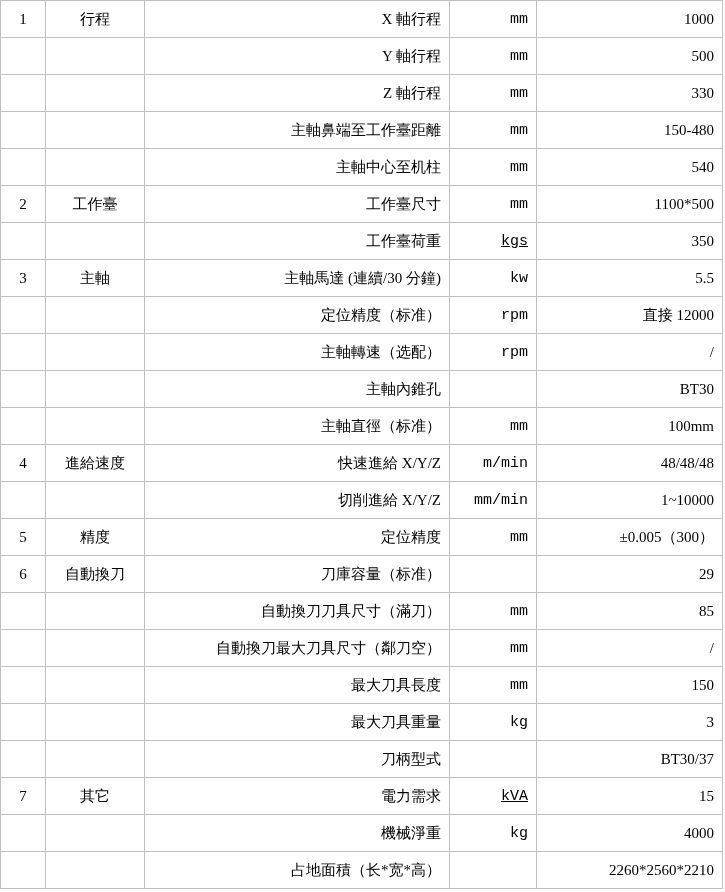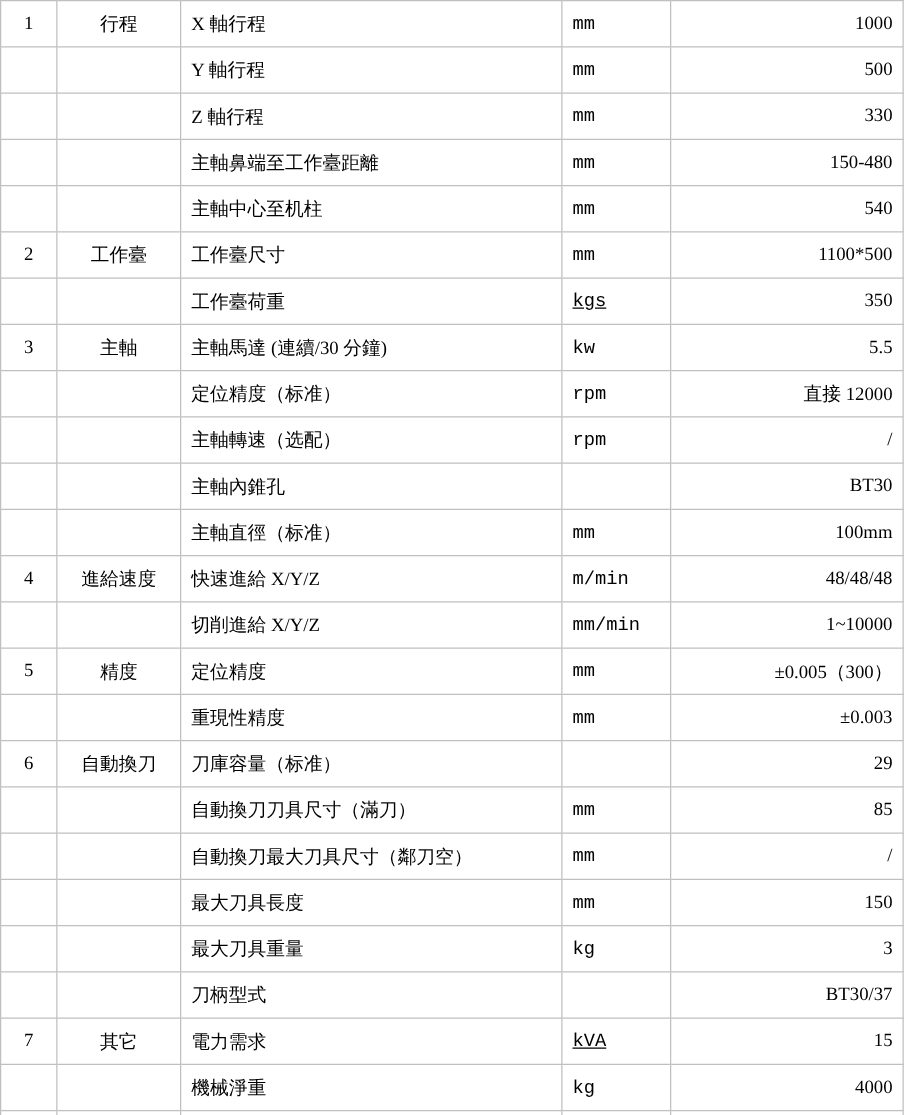--- a/index.html
+++ b/index.html
@@ -32,26 +32,26 @@
     width: 28px;
     text-align: center;
   }
   td.col-group {
     width: 82px;
     text-align: center;
     padding-left: 10px;
   }
   td.col-item {
     width: 288px;
-    text-align: left;
+    text-align: right;
     padding-left: 10px;
   }
   td.col-unit {
     width: 70px;
-    text-align: left;
+    text-align: right;
     font-family: "Liberation Mono", monospace;
     font-size: 14px;
   }
   td.col-value {
     text-align: right;
     padding-right: 10px;
   }
   .unit-underline {
     text-decoration: underline;
   }
@@ -160,27 +160,20 @@
         <td class="col-value">1~10000</td>
       </tr>
       <tr>
         <td class="col-index">5</td>
         <td class="col-group">精度</td>
         <td class="col-item">定位精度</td>
         <td class="col-unit"><span>mm</span></td>
         <td class="col-value">±0.005（300）</td>
       </tr>
       <tr>
-        <td class="col-index"></td>
-        <td class="col-group"></td>
-        <td class="col-item">重現性精度</td>
-        <td class="col-unit"><span>mm</span></td>
-        <td class="col-value">±0.003</td>
-      </tr>
-      <tr>
         <td class="col-index">6</td>
         <td class="col-group">自動換刀</td>
         <td class="col-item">刀庫容量（标准）</td>
         <td class="col-unit"><span></span></td>
         <td class="col-value">29</td>
       </tr>
       <tr>
         <td class="col-index"></td>
         <td class="col-group"></td>
         <td class="col-item">自動換刀刀具尺寸（滿刀）</td>

